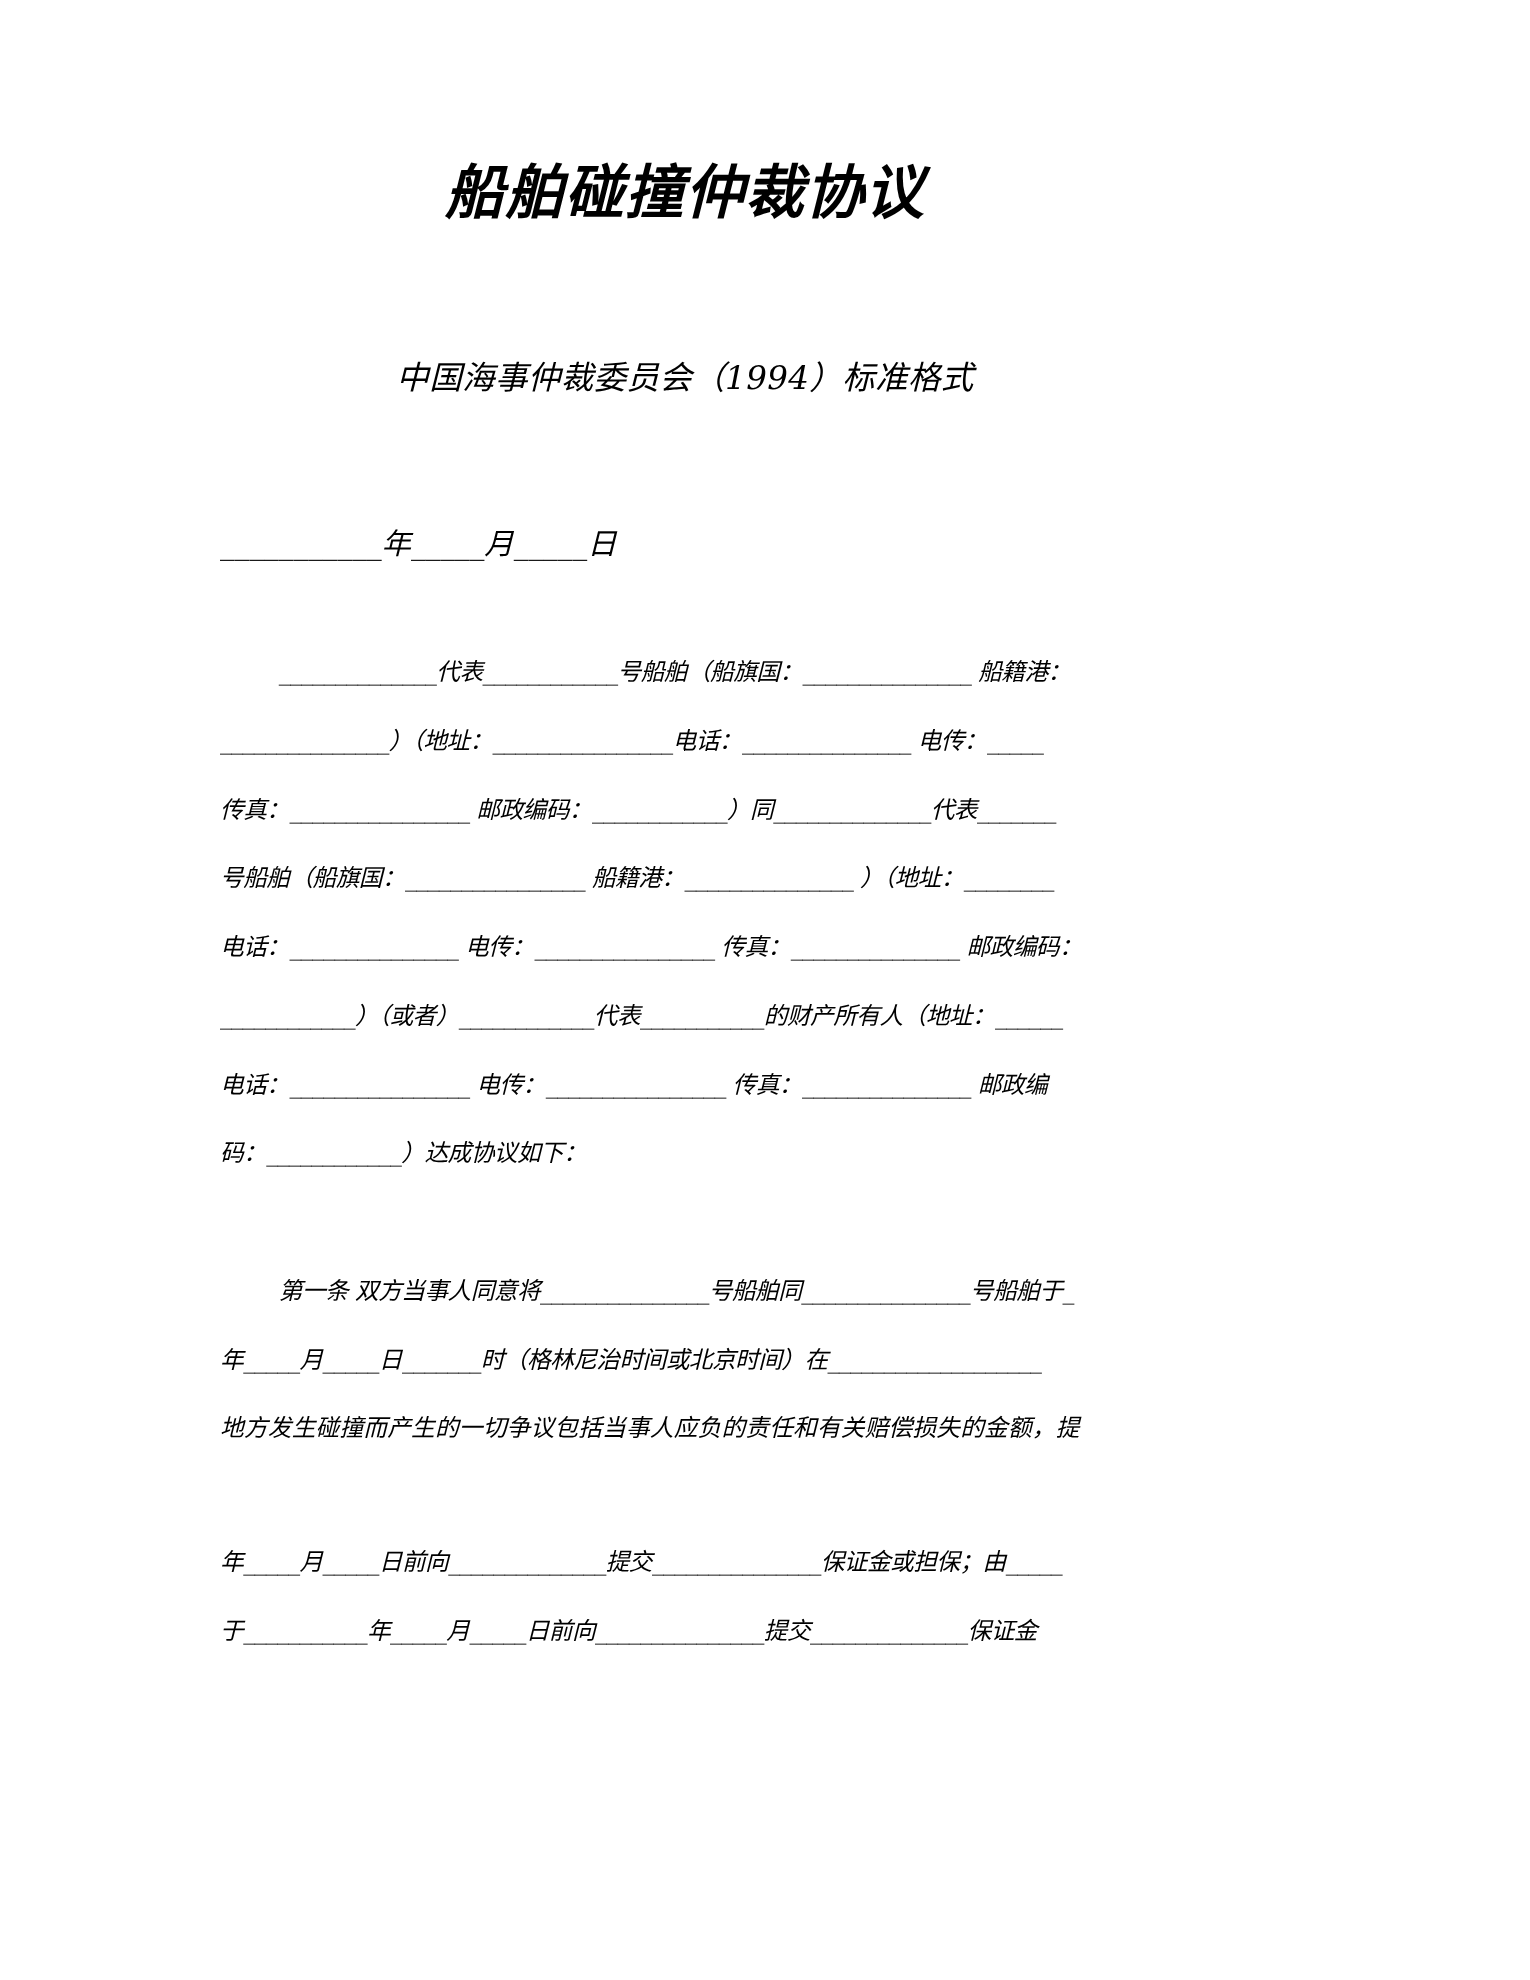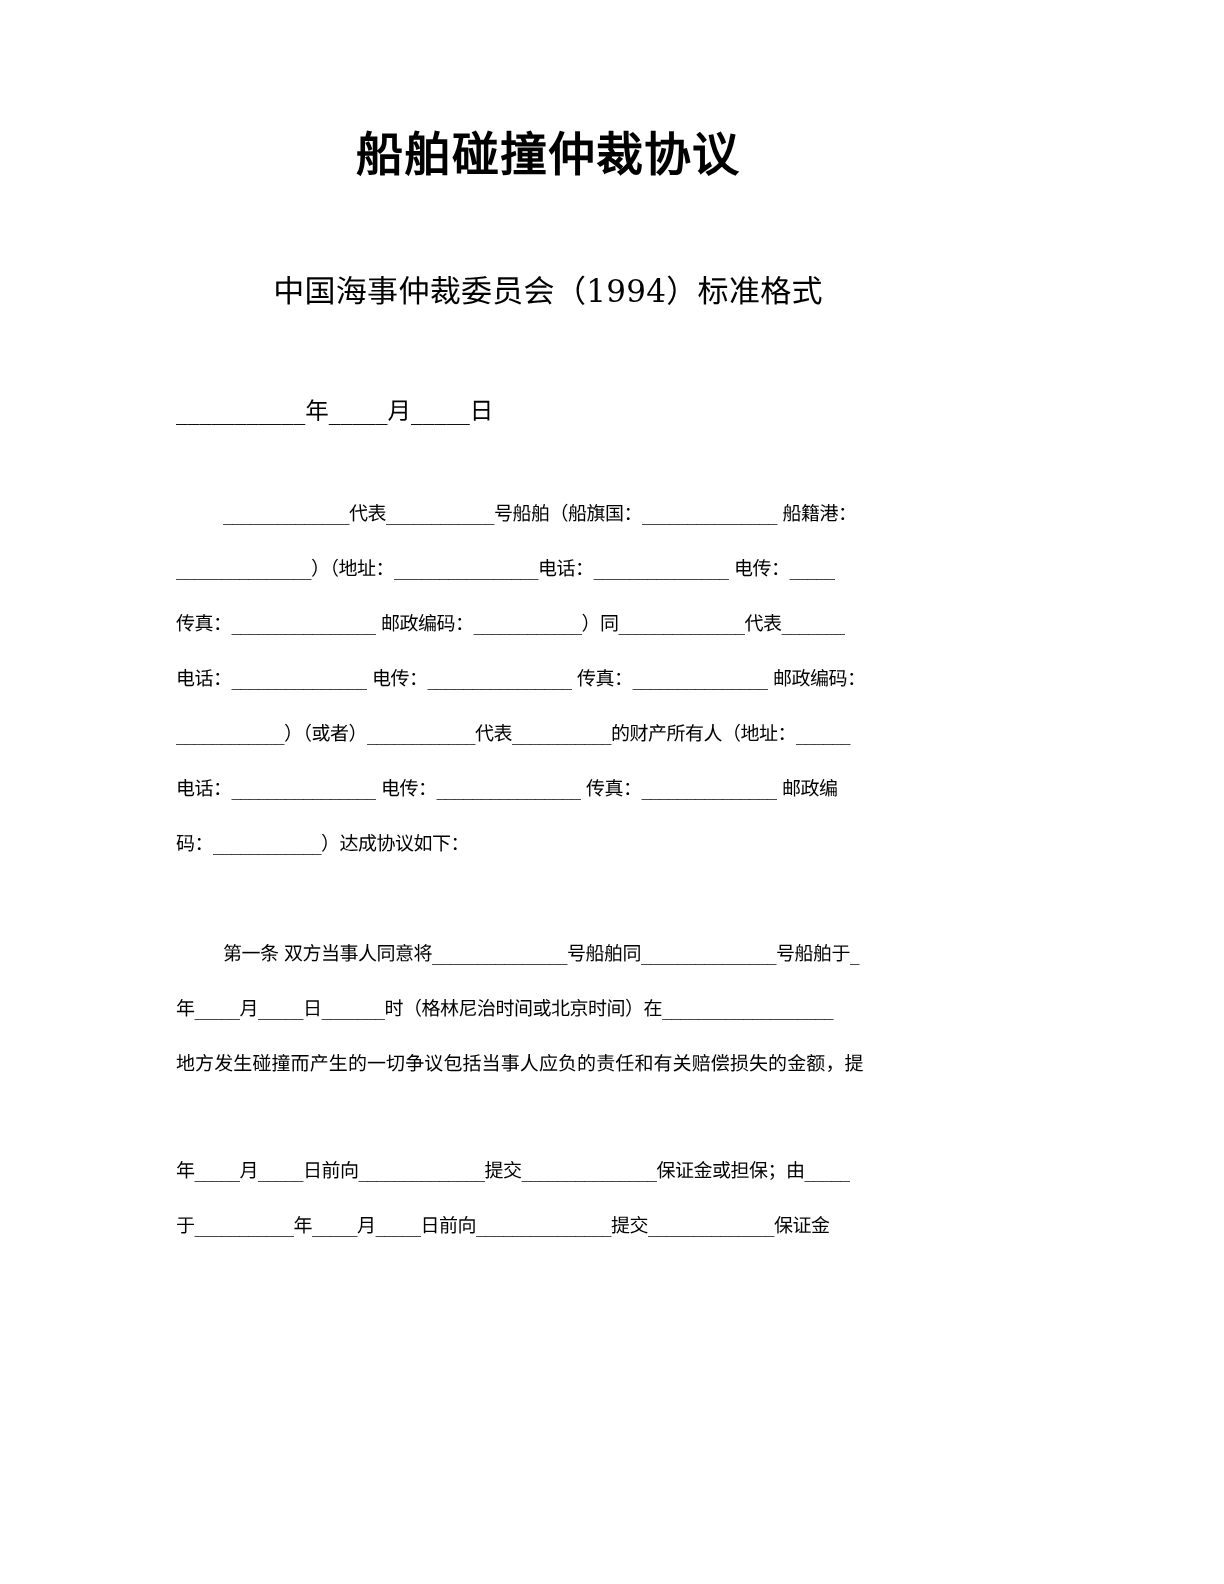--- a/index.html
+++ b/index.html
@@ -19,41 +19,42 @@
   }
 
   .page {
     position: absolute;
     left: 0;
     top: 0;
     width: 992px;
     height: 1584px;
     box-sizing: border-box;
     padding: 0 72px 0 176px;
+    font-style: italic;
   }
 
   
   .doc-title {
     margin: 0;
     padding-top: 126px;
     text-align: center;
     font-family: "DejaVu Sans", "Liberation Sans", sans-serif;
     font-weight: 700;
     font-size: 47px;
     line-height: 1.22;
     letter-spacing: 1px;
     color: #000;
   }
 
   
   .doc-subtitle {
-    margin: 0;
+    margin: 16px;
     padding-top: 85px;
     text-align: center;
-    font-size: 31px;
+    font-size: 26px;
     line-height: 1.5;
     letter-spacing: 0.3px;
     white-space: nowrap;
   }
 
   
   .date-line {
     margin: 0;
     padding-top: 79px;
     text-align: left;
@@ -97,20 +98,21 @@
   <h1 class="doc-title">船舶碰撞仲裁协议</h1>
 
   <p class="doc-subtitle">中国海事仲裁委员会（1994）标准格式</p>
 
   <p class="date-line">___________年_____月_____日</p>
 
   <div class="body-block">
     <div class="body-line indent blank">______________代表____________号船舶（船旗国：_______________ 船籍港：</div>
     <div class="body-line blank">_______________）（地址：________________电话：_______________ 电传：_____</div>
     <div class="body-line blank">传真：________________ 邮政编码：____________）同______________代表_______</div>
+    <div class="body-line blank">号船舶（船旗国：________________ 船籍港：_______________ ）（地址：________</div>
     <div class="body-line blank">电话：_______________ 电传：________________ 传真：_______________ 邮政编码：</div>
     <div class="body-line blank">____________）（或者）____________代表___________的财产所有人（地址：______</div>
     <div class="body-line blank">电话：________________ 电传：________________ 传真：_______________ 邮政编</div>
     <div class="body-line blank">码：____________）达成协议如下：</div>
   </div>
 
   <div class="gap-block"></div>
 
   <div>
     <div class="body-line indent blank">第一条  双方当事人同意将_______________号船舶同_______________号船舶于_</div>

